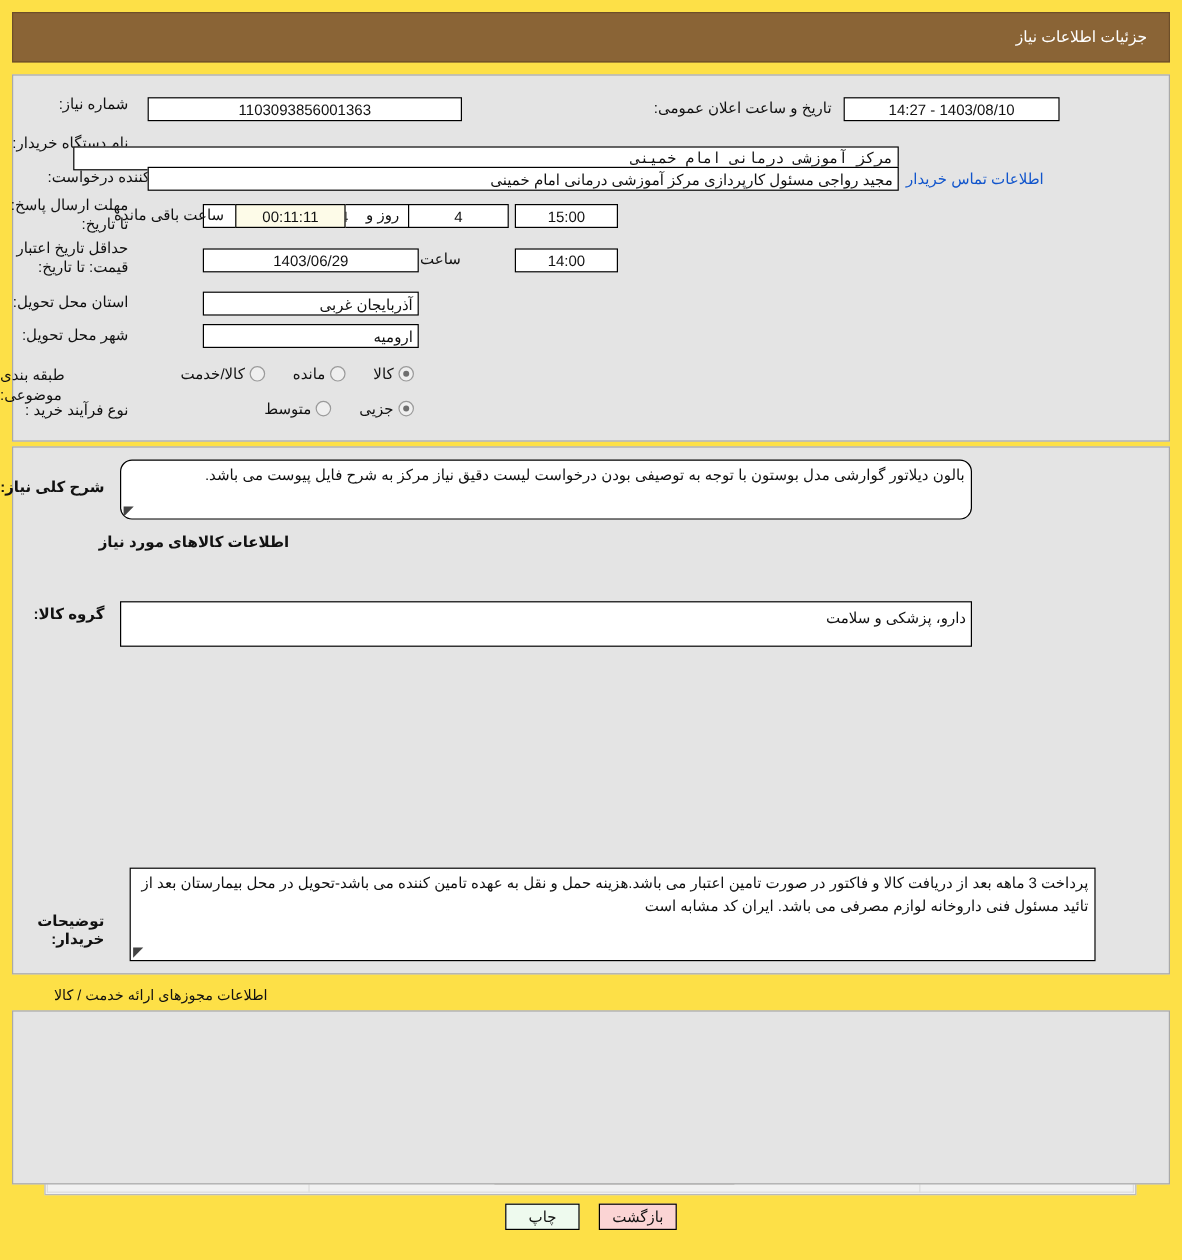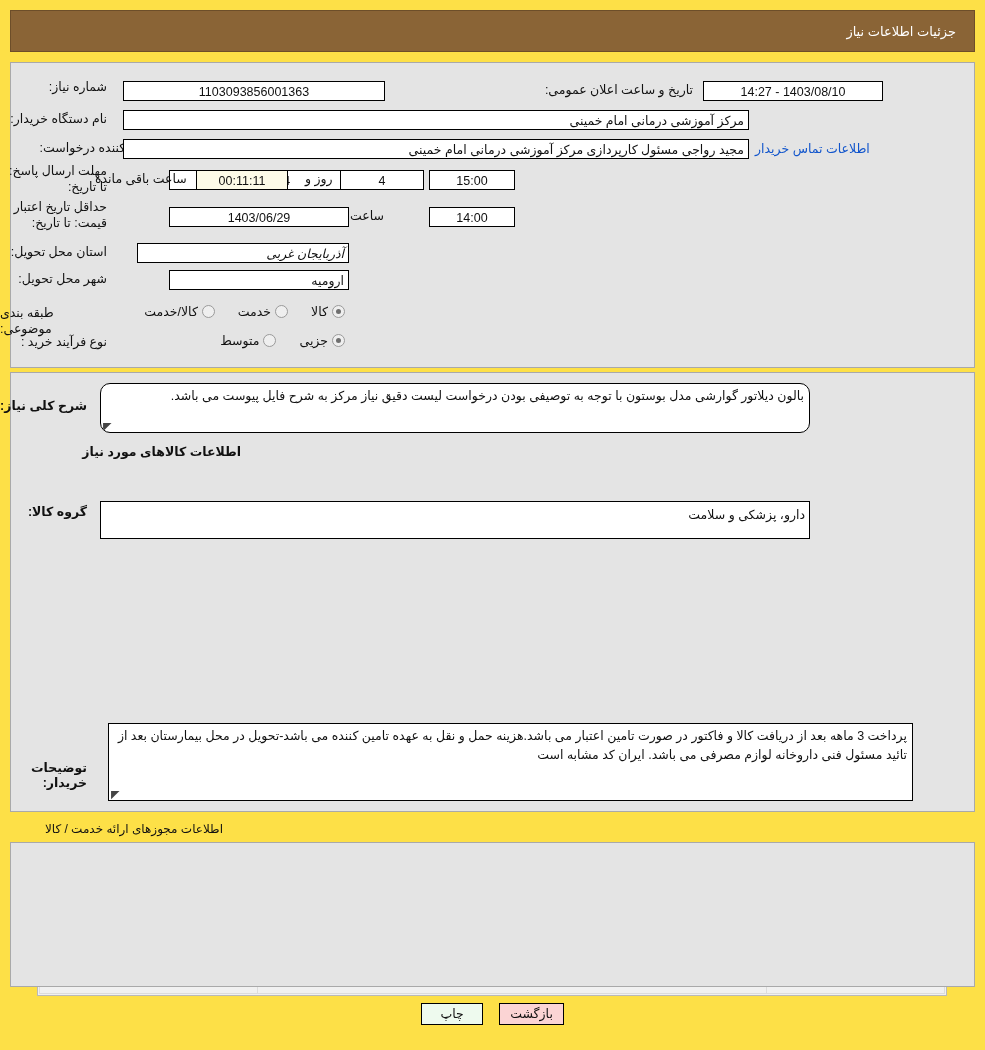--- a/index.html
+++ b/index.html
@@ -337,55 +337,55 @@
 
   <div class="frow" style="top:80px; right:878px; width:100px; z-index:4;">
     <span class="flabel">شماره نیاز:</span>
   </div>
   <div class="fbox" style="position:absolute; top:81px; right:600px; width:262px; z-index:4;">1103093856001363</div>
 
   <div class="flabel" style="position:absolute; top:83px; right:292px; z-index:4;">تاریخ و ساعت اعلان عمومی:</div>
   <div class="fbox" style="position:absolute; top:81px; right:703px; left:null; width:180px; z-index:4; right:auto; left:703px;">1403/08/10 - 14:27</div>
 
   <div class="flabel" style="position:absolute; top:112px; right:878px; z-index:4;">نام دستگاه خریدار:</div>
-  <div class="fbox rtl-right" style="position:absolute; top:110px; right:236px; width:626px; z-index:4;">مرکز آموزشی درمانی امام خمینی</div>
+  <div class="fbox rtl-right" style="position:absolute; top:122px; right:236px; width:688px; z-index:4;font-family:Liberation Mono, monospace;">مرکز آموزشی درمانی امام خمینی</div>
 
   <div class="flabel" style="position:absolute; top:141px; right:832px; z-index:4;">ایجاد کننده درخواست:</div>
   <div class="fbox rtl-right" style="position:absolute; top:139px; right:236px; width:626px; z-index:4;">مجید  رواجی مسئول کارپردازی مرکز آموزشی درمانی امام خمینی</div>
   <div class="bluelink" style="position:absolute; top:141px; left:755px; z-index:5;">اطلاعات تماس خریدار</div>
 
   <div class="flabel" style="position:absolute; top:164px; right:878px; width:100px; text-align:right; z-index:4;">مهلت ارسال پاسخ: تا تاریخ:</div>
   <div class="fbox" style="position:absolute; top:170px; right:636px; width:180px; z-index:4;">1403/08/14</div>
   <div class="sublabel" style="position:absolute; top:171px; right:596px; z-index:4;">ساعت</div>
   <div class="fbox" style="position:absolute; top:170px; right:470px; width:86px; z-index:4;">15:00</div>
   <div class="fbox" style="position:absolute; top:170px; right:566px; width:84px; right:auto; left:340px; z-index:4;">4</div>
   <div class="sublabel" style="position:absolute; top:171px; left:300px; z-index:4;">روز و</div>
   <div class="fbox cream" style="position:absolute; top:170px; left:196px; width:92px; z-index:4;">00:11:11</div>
   <div class="sublabel" style="position:absolute; top:171px; left:90px; z-index:4;">ساعت باقی مانده</div>
 
   <div class="flabel" style="position:absolute; top:200px; right:878px; width:100px; text-align:right; z-index:4;">حداقل تاریخ اعتبار قیمت: تا تاریخ:</div>
   <div class="fbox" style="position:absolute; top:207px; right:636px; width:180px; z-index:4;">1403/06/29</div>
   <div class="sublabel" style="position:absolute; top:208px; right:596px; z-index:4;">ساعت</div>
   <div class="fbox" style="position:absolute; top:207px; right:470px; width:86px; z-index:4;">14:00</div>
 
   <div class="flabel" style="position:absolute; top:245px; right:878px; z-index:4;">استان محل تحویل:</div>
-  <div class="fbox rtl-right" style="position:absolute; top:243px; right:636px; width:212px; z-index:4;font-style:italic;">آذربایجان غربی</div>
+  <div class="fbox rtl-right" style="position:absolute; top:243px; right:636px; width:180px; z-index:4;">آذربایجان غربی</div>
 
   <div class="flabel" style="position:absolute; top:272px; right:878px; z-index:4;">شهر محل تحویل:</div>
   <div class="fbox rtl-right" style="position:absolute; top:270px; right:636px; width:180px; z-index:4;">ارومیه</div>
 
   <div class="flabel" style="position:absolute; top:306px; right:878px; z-index:4;">طبقه بندی موضوعی:</div>
   <div class="radio-group" id="category-radios" style="position:absolute; top:304px; right:640px; z-index:4;">
       <div class="radio-item">
         <span class="radio checked"></span>
         <span class="radio-label">کالا</span>
       </div>
       <div class="radio-item">
         <span class="radio"></span>
-        <span class="radio-label">خدمت</span>
+        <span class="radio-label">مانده</span>
       </div>
       <div class="radio-item">
         <span class="radio"></span>
         <span class="radio-label">کالا/خدمت</span>
       </div>
     </div>
 
   <div class="flabel" style="position:absolute; top:335px; right:878px; z-index:4;">نوع فرآیند خرید :</div>
   <div class="radio-group" id="process-radios" style="position:absolute; top:333px; right:640px; z-index:4;">
       <div class="radio-item">

